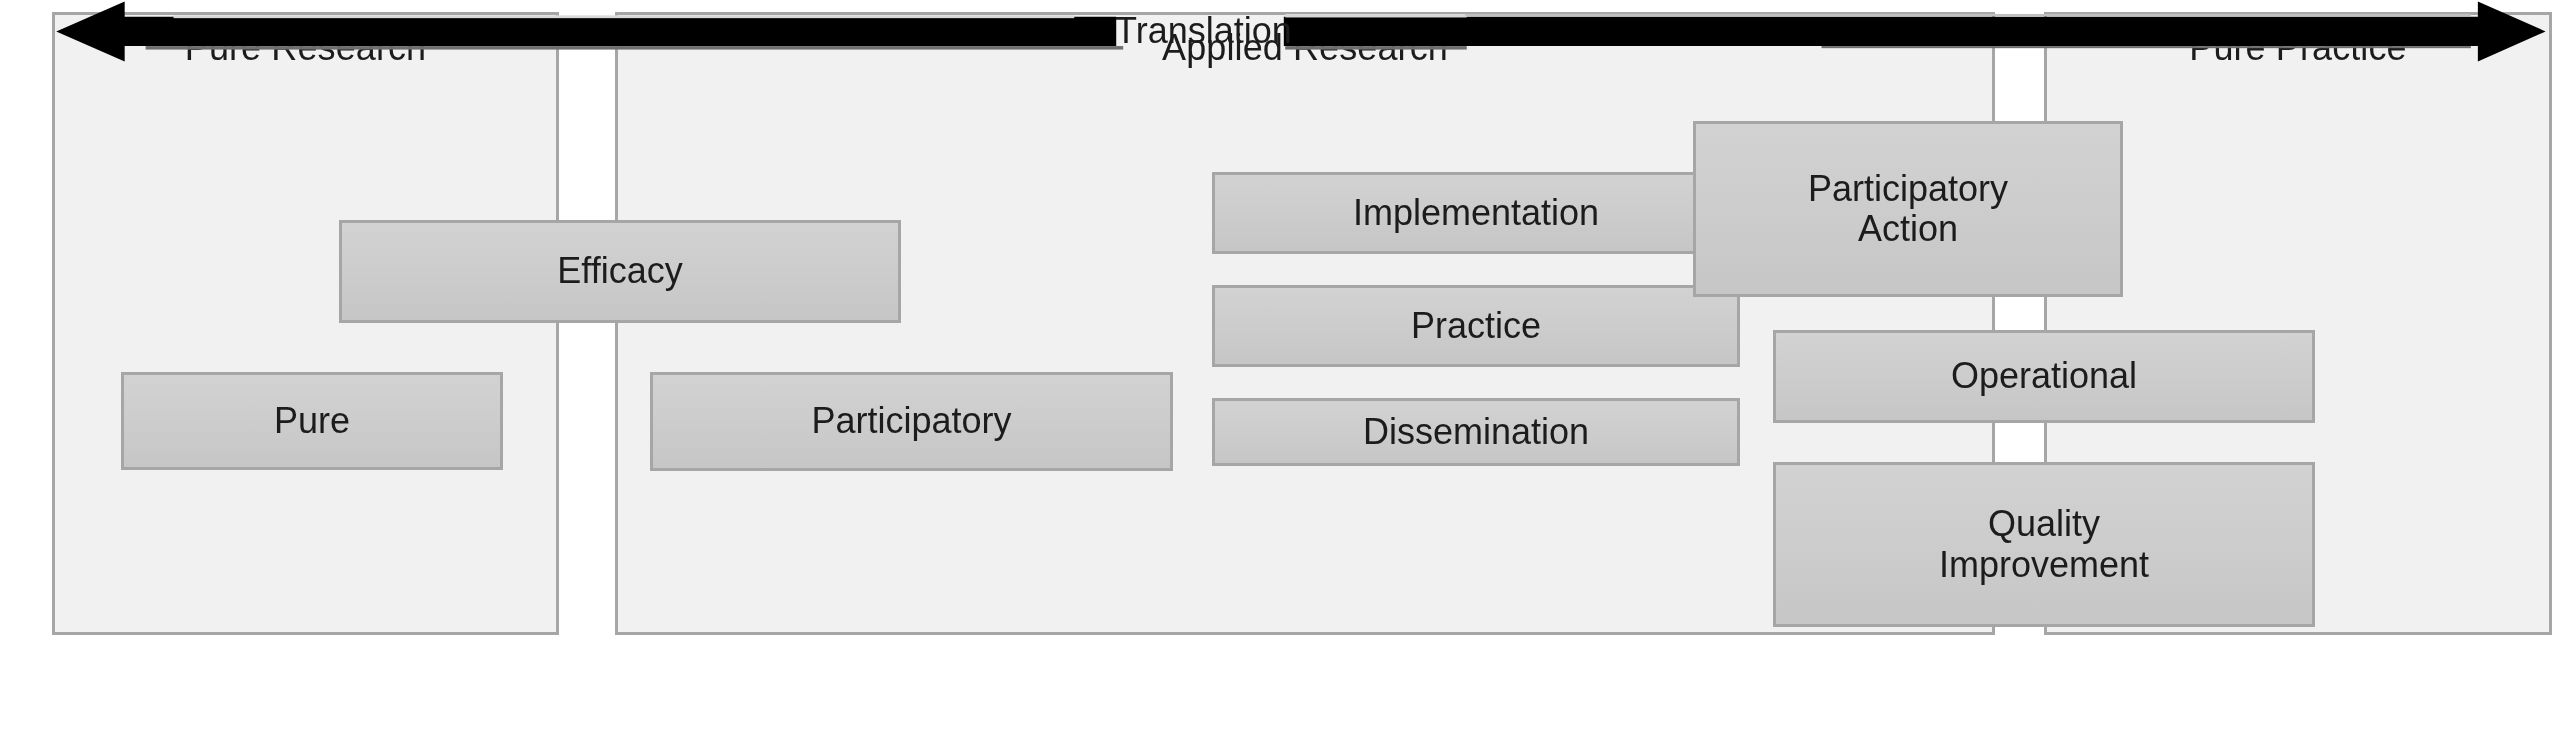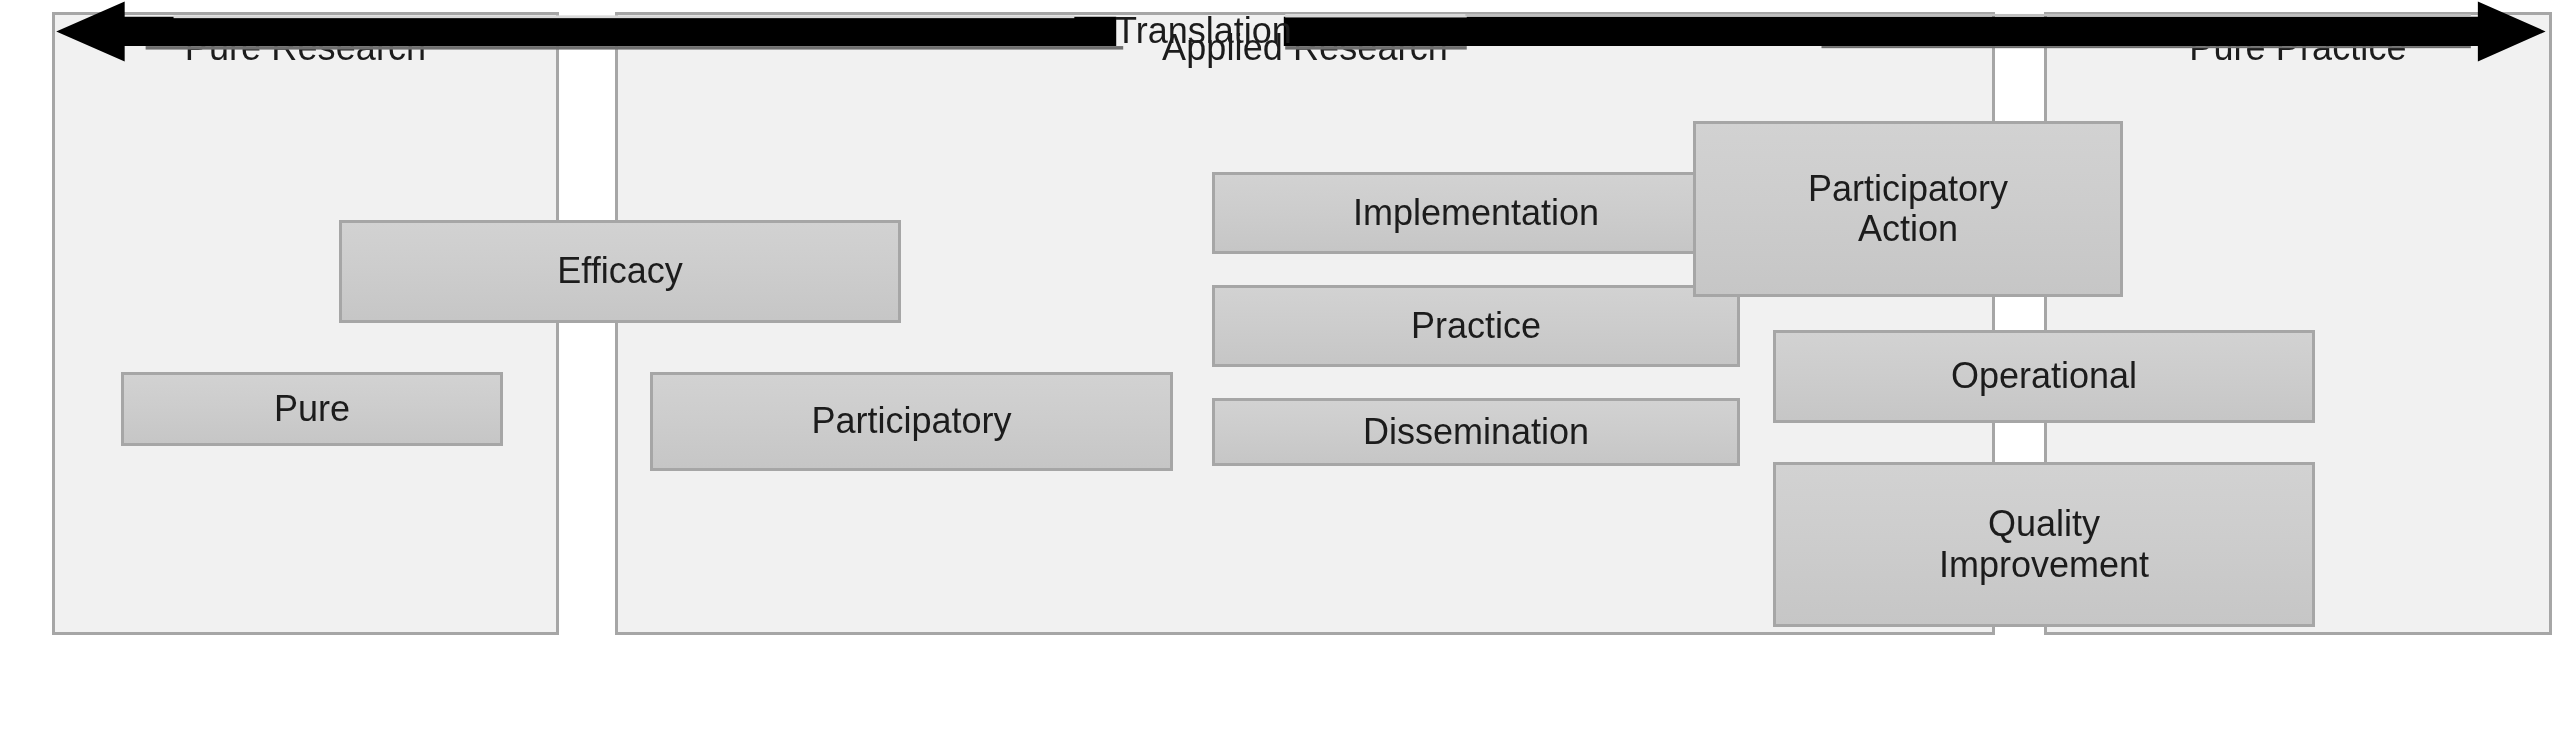--- a/index.html
+++ b/index.html
@@ -69,21 +69,21 @@
   <div class="zone-title" style="left:52px;width:507px;top:28px;">Pure Research</div>
 
   <div class="zone" style="left:615px;top:12px;width:1380px;height:623px;"></div>
   <div class="zone-title" style="left:615px;width:1380px;top:28px;">Applied Research</div>
 
   <div class="zone" style="left:2044px;top:12px;width:508px;height:623px;"></div>
   <div class="zone-title" style="left:2044px;width:508px;top:28px;">Pure Practice</div>
 
   <div class="box" style="left:339px;top:220px;width:562px;height:103px;">Efficacy</div>
 
-  <div class="box" style="left:121px;top:372px;width:382px;height:74px;">Pure</div>
+  <div class="box" style="left:121px;top:372px;width:382px;height:98px;">Pure</div>
 
   <div class="box" style="left:650px;top:372px;width:523px;height:99px;">Participatory</div>
 
   <div class="box" style="left:1212px;top:172px;width:528px;height:82px;">Implementation</div>
 
   <div class="box" style="left:1212px;top:285px;width:528px;height:82px;">Practice</div>
 
   <div class="box" style="left:1212px;top:398px;width:528px;height:68px;text-align:center;">Dissemination</div>
 
   <div class="box" style="left:1693px;top:121px;width:430px;height:176px;">Participatory

